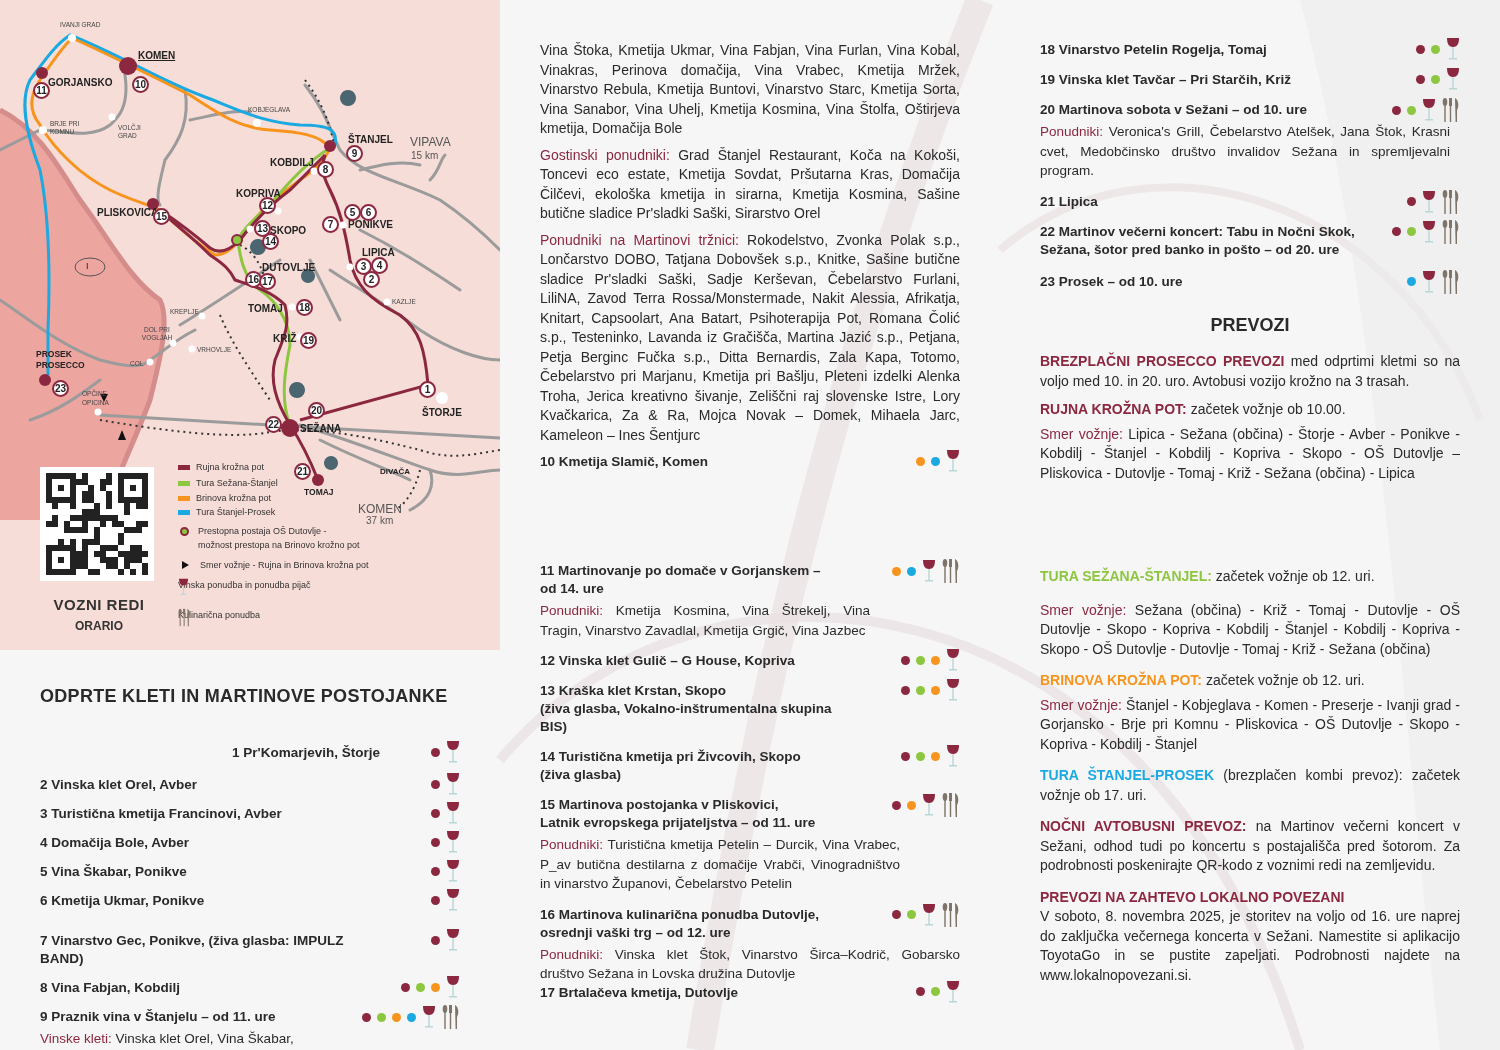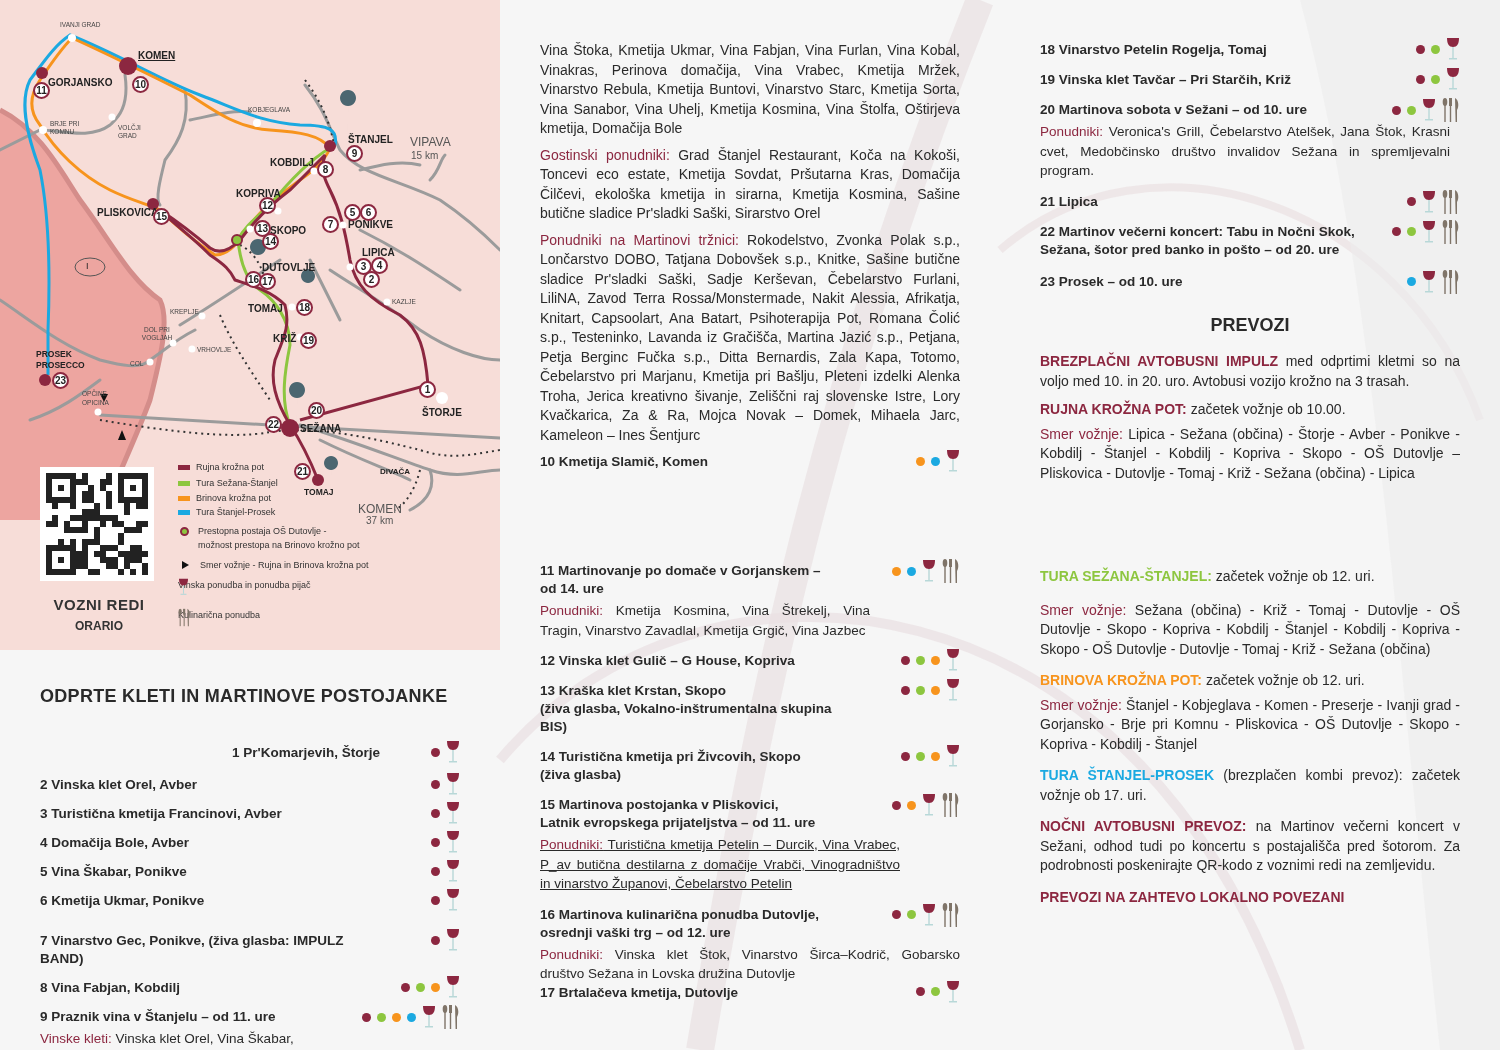--- a/index.html
+++ b/index.html
@@ -217,21 +217,21 @@
   <div class="num" style="left:254px;top:220px;">13</div>
   <div class="num" style="left:262px;top:233px;">14</div>
   <div class="num" style="left:153px;top:208px;">15</div>
   <div class="num" style="left:245px;top:271px;">16</div>
   <div class="num" style="left:259px;top:273px;">17</div>
   <div class="num" style="left:296px;top:299px;">18</div>
   <div class="num" style="left:300px;top:332px;">19</div>
   <div class="num" style="left:308px;top:402px;">20</div>
   <div class="num" style="left:294px;top:463px;">21</div>
   <div class="num" style="left:265px;top:416px;">22</div>
-  <div class="num" style="left:52px;top:372px;">23</div>
+  <div class="num" style="left:52px;top:380px;">23</div>
 
   <div class="qr">
     <div class="qr-grid" id="qr-grid">
         <span></span>
         <span></span>
         <span></span>
         <span></span>
         <span></span>
         <span class="w"></span>
         <span></span>
@@ -790,21 +790,21 @@
         <svg class="cutlery" viewBox="0 0 18 26">
           <g fill="#7f7468">
             <ellipse cx="3" cy="5" rx="2.3" ry="4"></ellipse>
             <rect x="2.3" y="8" width="1.4" height="17"></rect>
             <rect x="7" y="1" width="3" height="8"></rect>
             <rect x="7.8" y="8" width="1.4" height="17"></rect>
             <path d="M13 1 C17 3 17 10 15 13 L15 25 H13.6 Z"></path>
           </g>
         </svg>
       </div>
-      <div class="sub" style="margin-top: 3px; padding-right: 60px; text-decoration: underline;"><span class="accent">Ponudniki:</span><span> Turistična kmetija Petelin – Durcik, Vina Vrabec, P_av butična destilarna z domačije Vrabči, Vinogradništvo in vinarstvo Županovi, Čebelarstvo Petelin</span></div>
+      <div class="sub" style="margin-top: 3px; padding-right: 60px;"><span class="accent">Ponudniki:</span><span> Turistična kmetija Petelin – Durcik, Vina Vrabec, P_av butična destilarna z domačije Vrabči, Vinogradništvo in vinarstvo Županovi, Čebelarstvo Petelin</span></div>
     </div>
     <div class="entry" style="margin-bottom: 0;">
       <div class="name" style="white-space: pre-line; padding-right: 110px;">16 Martinova kulinarična ponudba Dutovlje,
 osrednji vaški trg – od 12. ure</div>
       <div class="icons">
         <span class="dot" style="background:#8c2740"></span>
         <span class="dot" style="background:#8dc63f"></span>
         <svg class="glass" viewBox="0 0 14 24">
           <path d="M1 1 H13 C13 7 11 10 7 10 C3 10 1 7 1 1 Z" fill="#8c2740"></path>
           <rect x="6.3" y="10" width="1.4" height="11" fill="#b8d8d8"></rect>
@@ -941,25 +941,26 @@
             <rect x="7" y="1" width="3" height="8"></rect>
             <rect x="7.8" y="8" width="1.4" height="17"></rect>
             <path d="M13 1 C17 3 17 10 15 13 L15 25 H13.6 Z"></path>
           </g>
         </svg>
       </div>
     </div>
   </div>
 <div class="col3" style="top:315px;">
   <div class="h-prevozi">PREVOZI</div>
-  <div class="para" style="margin-top:16px;"><span class="accent tag">BREZPLAČNI AVTOBUSNI IMPULZ</span><span> med odprtimi kletmi so na voljo med 10. in 20. uro.  Avtobusi vozijo krožno na 3 trasah.</span></div>
+  <div class="para" style="margin-top:16px;"><span class="accent tag">BREZPLAČNI PROSECCO PREVOZI</span><span> med odprtimi kletmi so na voljo med 10. in 20. uro.  Avtobusi vozijo krožno na 3 trasah.</span></div>
   <div class="para" style="margin-top:9px;"><span class="accent tag">RUJNA KROŽNA POT:</span><span> začetek vožnje ob 10.00.</span></div>
   <div class="para" style="margin-top:5px;"><span class="accent">Smer vožnje:</span><span> Lipica - Sežana (občina) - Štorje - Avber - Ponikve - Kobdilj - Štanjel - Kobdilj - Kopriva - Skopo - OŠ Dutovlje – Pliskovica - Dutovlje - Tomaj - Križ - Sežana (občina) - Lipica</span></div>
 </div>
 <div class="col3" style="top:567px;">
   <div class="para"><span class="tag" style="color:#8dc63f">TURA SEŽANA-ŠTANJEL:</span><span> začetek vožnje ob 12. uri.</span></div>
   <div class="para" style="margin-top:14px;"><span class="accent">Smer vožnje:</span><span> Sežana (občina) - Križ - Tomaj - Dutovlje - OŠ Dutovlje - Skopo - Kopriva - Kobdilj - Štanjel - Kobdilj - Kopriva - Skopo - OŠ Dutovlje - Dutovlje - Tomaj - Križ - Sežana (občina)</span></div>
   <div class="para" style="margin-top:12px;"><span class="tag" style="color:#f7941d">BRINOVA KROŽNA POT:</span><span> začetek vožnje ob 12. uri.</span></div>
   <div class="para" style="margin-top:5px;"><span class="accent">Smer vožnje:</span><span> Štanjel - Kobjeglava - Komen - Preserje - Ivanji grad - Gorjansko - Brje pri Komnu - Pliskovica - OŠ Dutovlje - Skopo - Kopriva - Kobdilj - Štanjel</span></div>
   <div class="para" style="margin-top:12px;"><span class="tag" style="color:#1ba9e1">TURA ŠTANJEL-PROSEK</span><span> (brezplačen kombi prevoz): začetek vožnje ob 17. uri.</span></div>
   <div class="para" style="margin-top:12px;"><span class="accent tag">NOČNI AVTOBUSNI PREVOZ:</span><span> na Martinov večerni koncert v Sežani, odhod tudi po koncertu s postajališča pred šotorom. Za podrobnosti poskenirajte QR-kodo z voznimi redi na zemljevidu.</span></div>
   <div class="para" style="margin-top:12px;"><span class="accent tag">PREVOZI NA ZAHTEVO LOKALNO POVEZANI</span></div>
+  <div class="para">V soboto, 8. novembra 2025, je storitev na voljo od 16. ure naprej do zaključka večernega koncerta v Sežani. Namestite si aplikacijo ToyotaGo in se pustite zapeljati. Podrobnosti najdete na www.lokalnopovezani.si.</div>
 </div>
 
 </body></html>

